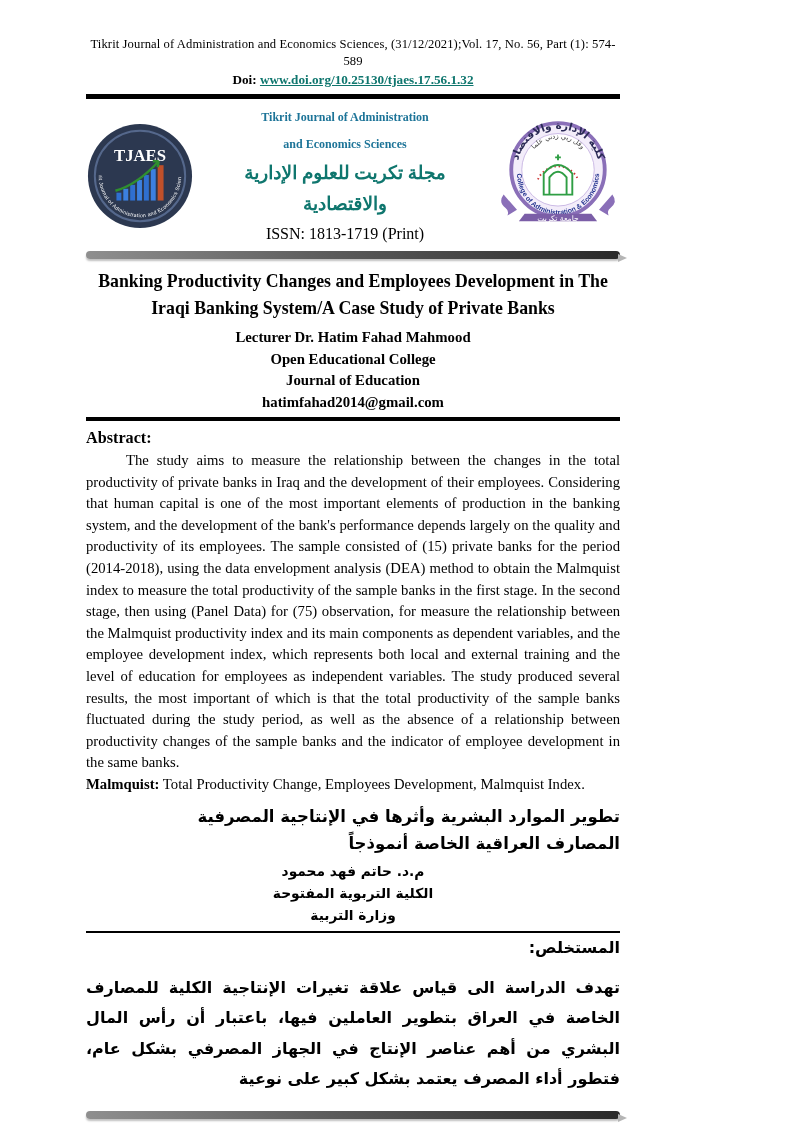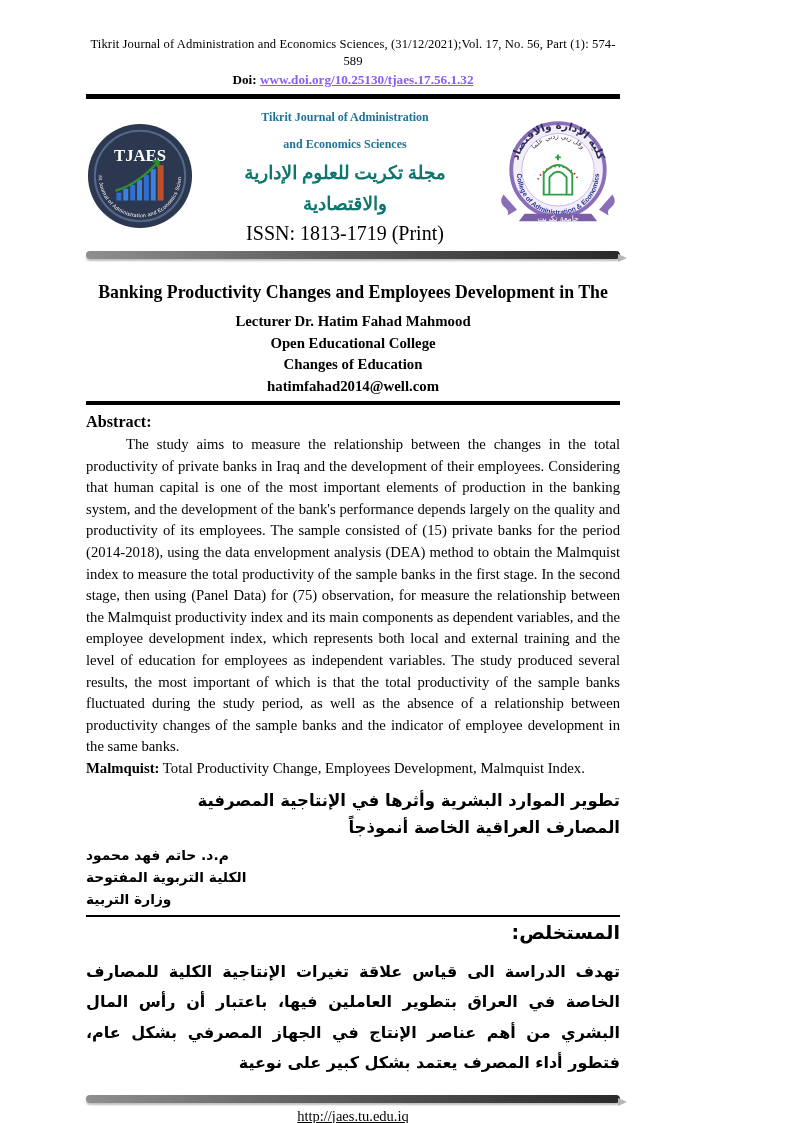--- a/index.html
+++ b/index.html
@@ -3,55 +3,55 @@
 <meta charset="utf-8">
 <style>
   * { margin:0; padding:0; box-sizing:border-box; }
   html,body { width:794px; height:1123px; background:#fff; overflow:hidden; }
   body { font-family:"Liberation Serif","DejaVu Serif",serif; color:#000; }
   .page { width:704px; height:1123px; padding:36px 84px 0 86px; }
 
   
   .header-line { font-size:12.6px; text-align:center; line-height:17px; letter-spacing:0.1px; }
   .doi-line { font-size:13.2px; text-align:center; line-height:18px; font-weight:bold; margin-top:1px; }
-  .doi-link { color:#8b5cf6; text-decoration:underline; font-weight:bold; }
+  .doi-link { color:#0f766e; text-decoration:underline; font-weight:bold; }
   .blackbar { height:5px; background:#000; margin-top:5px; }
 
   
   .masthead { display:flex; align-items:center; justify-content:space-between; margin-top:5px; }
   .m-center { flex:1; text-align:center; padding:0 6px; }
   .m-title { color:#1d7498; font-weight:bold; font-size:12px; line-height:27px; }
   .m-title-ar { color:#0f766e; font-weight:bold; font-size:18.5px; line-height:31px; direction:rtl; }
-  .m-issn { font-size:20px; line-height:27px; }
+  .m-issn { font-size:16px; line-height:27px; }
 
   
   .bar3d { position:relative; height:8px; border-radius:4px;
            background:linear-gradient(90deg,#8f8f8f 0%,#5c5c5c 45%,#2a2a2a 100%);
            box-shadow:0 2px 2px rgba(0,0,0,0.25); }
   .bar3d::after { content:""; position:absolute; right:-7px; bottom:-3px;
            border-left:9px solid #b5b5b5; border-top:4px solid transparent; border-bottom:4px solid transparent; }
   .divider-top { margin-top:4px; }
 
   
-  .art-title { margin-top:20px; text-align:center; font-weight:bold; font-size:17.8px; line-height:27px; }
+  .art-title { margin-top:9px; text-align:center; font-weight:bold; font-size:17.8px; line-height:27px; }
   .authors { margin-top:5px; text-align:center; font-size:14.8px; line-height:21.5px;font-weight:bold; }
   .blackbar2 { height:4px; background:#000; margin-top:4px; }
 
   
   .abs-head { margin-top:5px; font-weight:bold; font-size:16.2px; line-height:24px; }
   .abs-body { font-size:14.7px; line-height:21.6px; text-align:justify; text-indent:40px; }
   .kw-line { font-size:14.7px; line-height:21.6px; text-align:left; }
   .kw-label { font-weight:bold; }
 
   
   .ar { direction:rtl; font-family:"DejaVu Sans","Liberation Serif",sans-serif; }
   .ar-title { margin-top:7px; text-align:right; font-weight:bold; font-size:16.5px; line-height:27px; }
-  .ar-authors { margin-top:3px; text-align:left; font-weight:bold; font-size:13.8px; line-height:22px; }
+  .ar-authors { margin-top:3px; text-align:center; font-weight:bold; font-size:13.8px; line-height:22px; }
   .thinline { height:2px; background:#000; margin-top:5px; }
-  .ar-abs-head { margin-top:2px; font-weight:bold; font-size:19px; line-height:26px; text-align:right; }
+  .ar-abs-head { margin-top:2px; font-weight:bold; font-size:16px; line-height:26px; text-align:right; }
   .ar-abs-body { font-weight:bold; font-size:16px; line-height:30.5px; text-align:justify;margin-top:12px; }
 
   
   .footer { margin-top:16px; }
   .footer-link-row { text-align:center; line-height:27px; font-size:14.5px; }
   .footer-link { color:#000000; text-decoration:underline; }
 
   .logo-left svg, .logo-right svg { display:block; }
 </style>
 </head>
@@ -127,26 +127,27 @@
         <path d="M30,98 h70 l6,8 h-82 z" fill="#7b5ea7"></path>
         <text x="65" y="106" text-anchor="middle" font-size="8" fill="#ffffff" font-family="DejaVu Sans,sans-serif">جامعة تكريت</text>
       </svg>
     </div>
   </div>
 
   <div class="bar3d divider-top"></div>
 
   <div class="art-title">
     <div>Banking Productivity Changes and Employees Development in The</div>
+    <div>Iraqi Banking System/A Case Study of Private Banks</div>
   </div>
   <div class="authors">
     <div>Lecturer Dr. Hatim Fahad Mahmood</div>
     <div>Open Educational College</div>
-    <div>Changes of Education</div>
-    <div>hatimfahad2014@well.com</div>
+    <div>Journal of Education</div>
+    <div>hatimfahad2014@gmail.com</div>
   </div>
   <div class="blackbar2"></div>
 
   <div class="abs-head">Abstract:</div>
   <div class="abs-body">The study aims to measure the relationship between the changes in the total productivity of private banks in Iraq and the development of their employees. Considering that human capital is one of the most important elements of production in the banking system, and the development of the bank's performance depends largely on the quality and productivity of its employees. The sample consisted of (15) private banks for the period (2014-2018), using the data envelopment analysis (DEA) method to obtain the Malmquist index to measure the total productivity of the sample banks in the first stage. In the second stage, then using (Panel Data) for (75) observation, for measure the relationship between the Malmquist productivity index and its main components as dependent variables, and the employee development index, which represents both local and external training and the level of education for employees as independent variables. The study produced several results, the most important of which is that the total productivity of the sample banks fluctuated during the study period, as well as the absence of a relationship between productivity changes of the sample banks and the indicator of employee development in the same banks.</div>
   <div class="kw-line">
     <span class="kw-label">Malmquist:</span><span> Total Productivity Change, Employees Development, Malmquist Index.</span>
   </div>
 
   <div class="ar ar-title">

